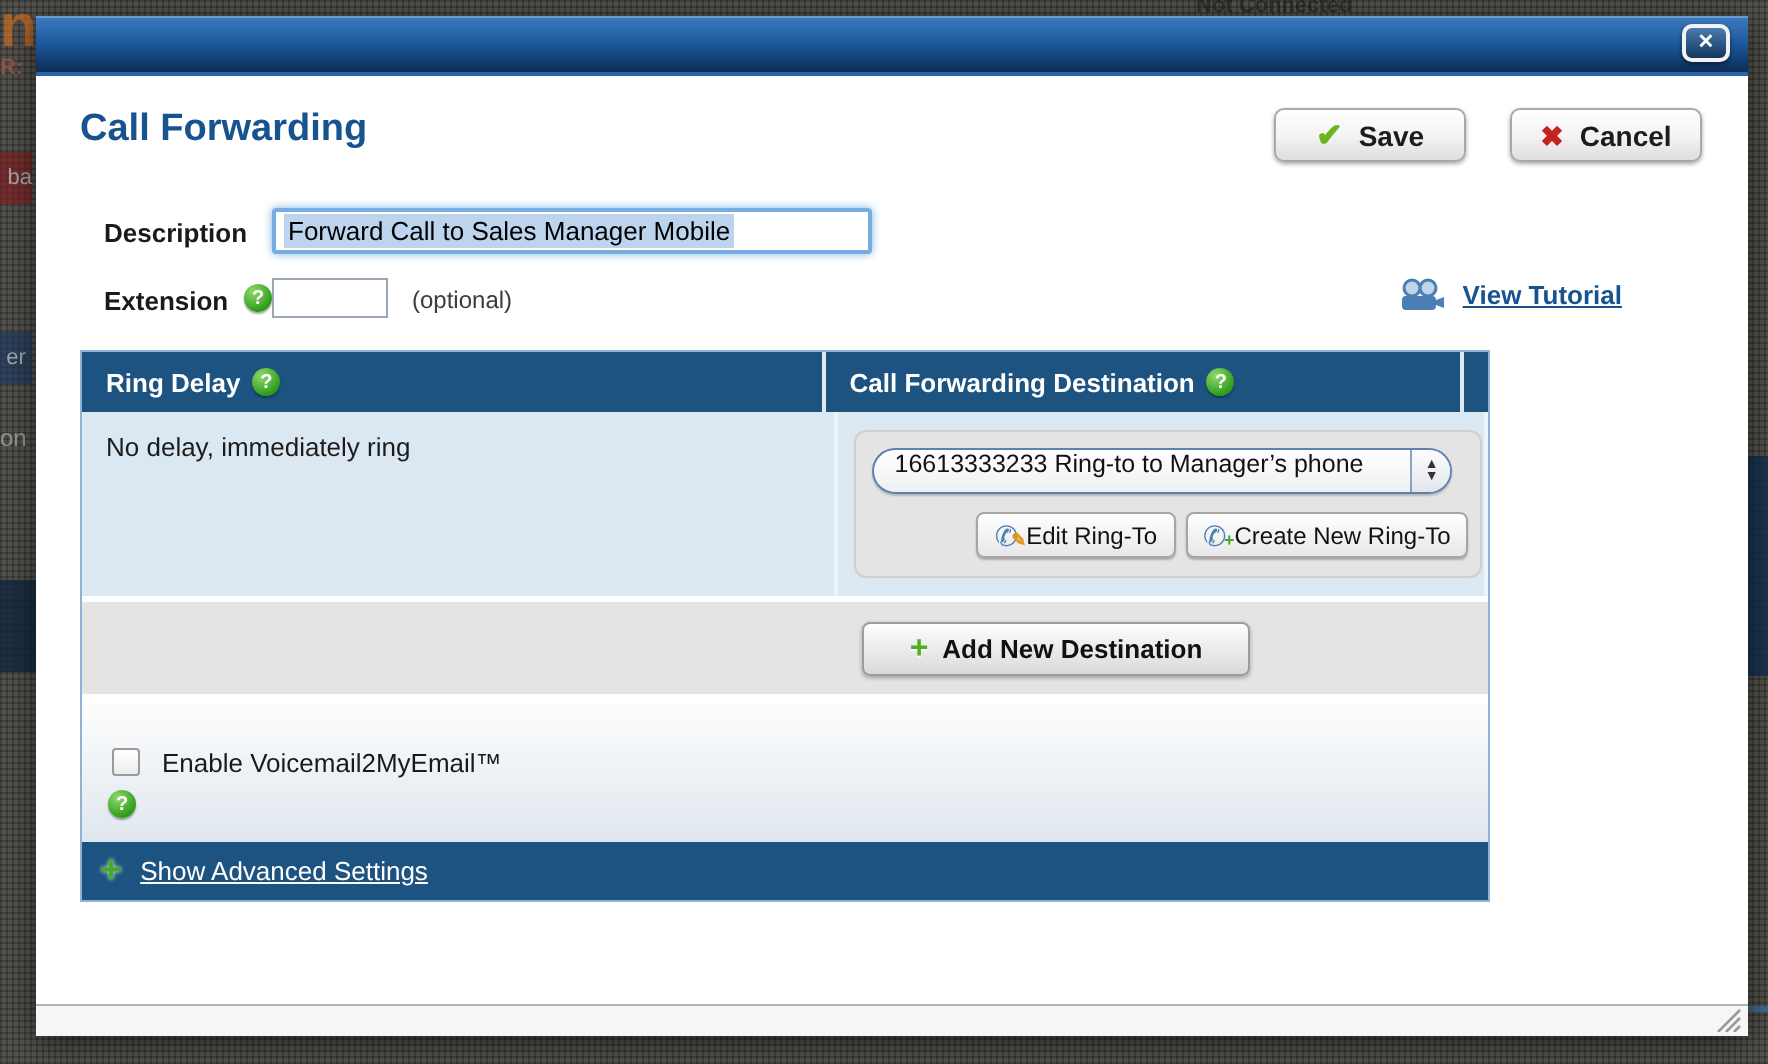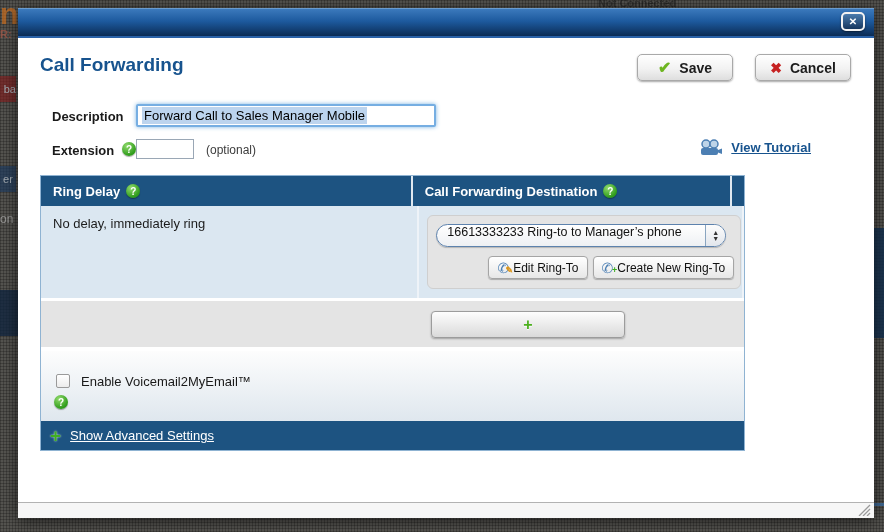--- a/index.html
+++ b/index.html
@@ -254,20 +254,21 @@
         </div>
       </div>
       <div class="td td3"></div>
     </div>
 
     <div class="gap3"></div>
 
     <div class="add-row">
       <div class="add-btn">
         <span class="plus-green">+</span>
+        <span>Add New Destination</span>
       </div>
     </div>
 
     <div class="gap4"></div>
 
     <div class="vm-row">
       <div class="checkbox"></div>
       <div class="vm-label">Enable Voicemail2MyEmail™</div>
       <span class="help help-vm">?</span>
     </div>

